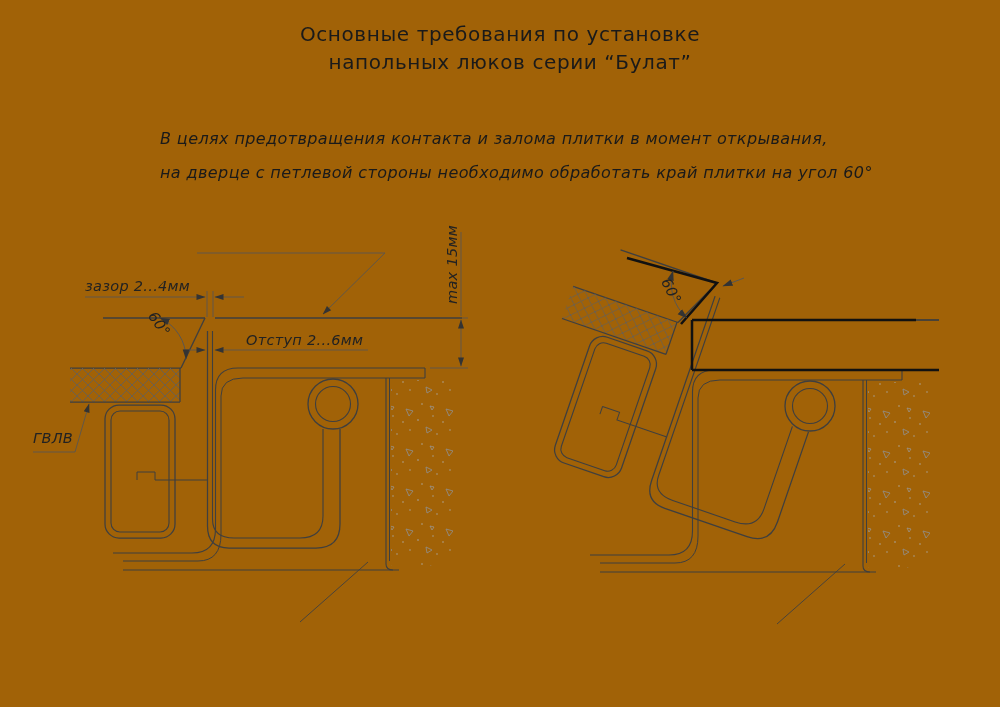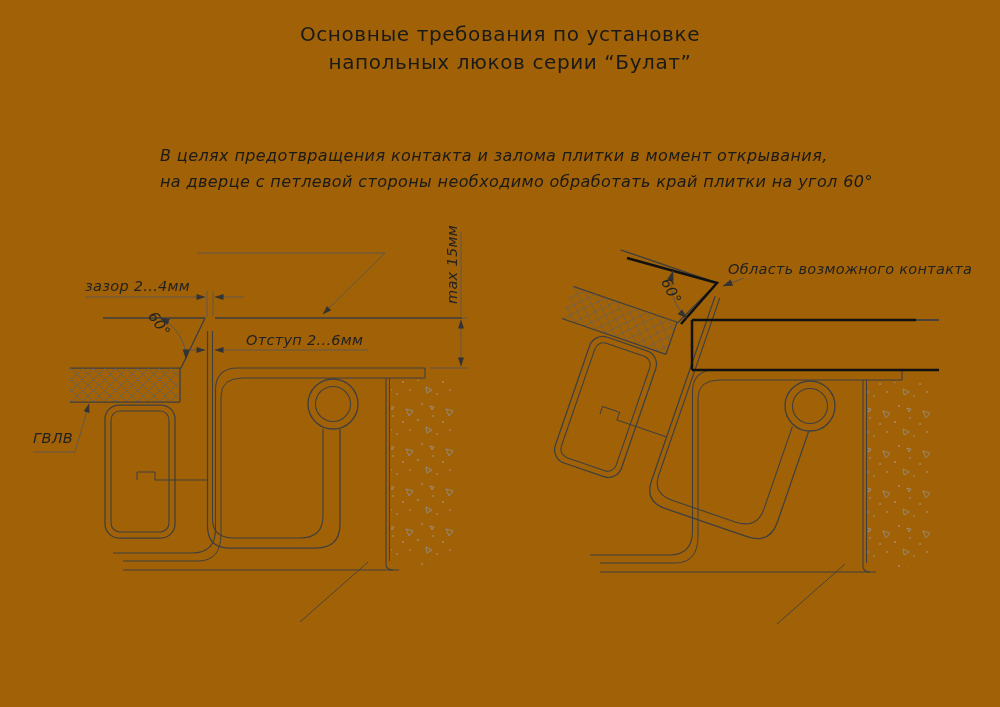--- a/index.html
+++ b/index.html
@@ -122,25 +122,24 @@
 
       <path d="M673,271 A46,46 0 0 0 687,318" marker-start="url(#arr)" marker-end="url(#arr)"></path>
 
       <path d="M744,278 L723,286" marker-end="url(#arr)"></path>
     </g>
   </svg>
 
   <div class="txt title-line" style="left:0;top:22px;">Основные требования по установке</div>
   <div class="txt title-line" style="left:10px;top:50px;">напольных люков серии “Булат”</div>
 
-  <div class="txt note-line" style="left:160px;top:146px;">В целях предотвращения контакта и залома плитки в момент открывания,</div>
-  <div class="txt note-line" style="left:160px;top:172px;">на дверце с петлевой стороны необходимо обработать край плитки на угол 60°</div>
+  <div class="txt note-line" style="left:160px;top:129px;">В целях предотвращения контакта и залома плитки в момент открывания,</div>
+  <div class="txt note-line" style="left:160px;top:163px;">на дверце с петлевой стороны необходимо обработать край плитки на угол 60°</div>
 
   <div class="txt lbl" style="left:85px;top:278px;">зазор 2...4мм</div>
   <div class="txt lbl" style="left:246px;top:332px;">Отступ 2...6мм</div>
   <div class="txt lbl rot" style="left:414px;top:258px;width:76px;text-align:center;transform:rotate(-90deg);">max 15мм</div>
   <div class="txt lbl rot" style="left:146px;top:316px;transform:rotate(55deg);">60°</div>
   <div class="txt lbl" style="left:33px;top:430px;">ГВЛВ</div>
 
-  <div class="txt lbl" style="left:728px;top:261px;">Область возможного контакта</div>
   <div class="txt lbl rot" style="left:658px;top:283px;transform:rotate(62deg);">60°</div>
 
 </div>
 
 </body></html>

